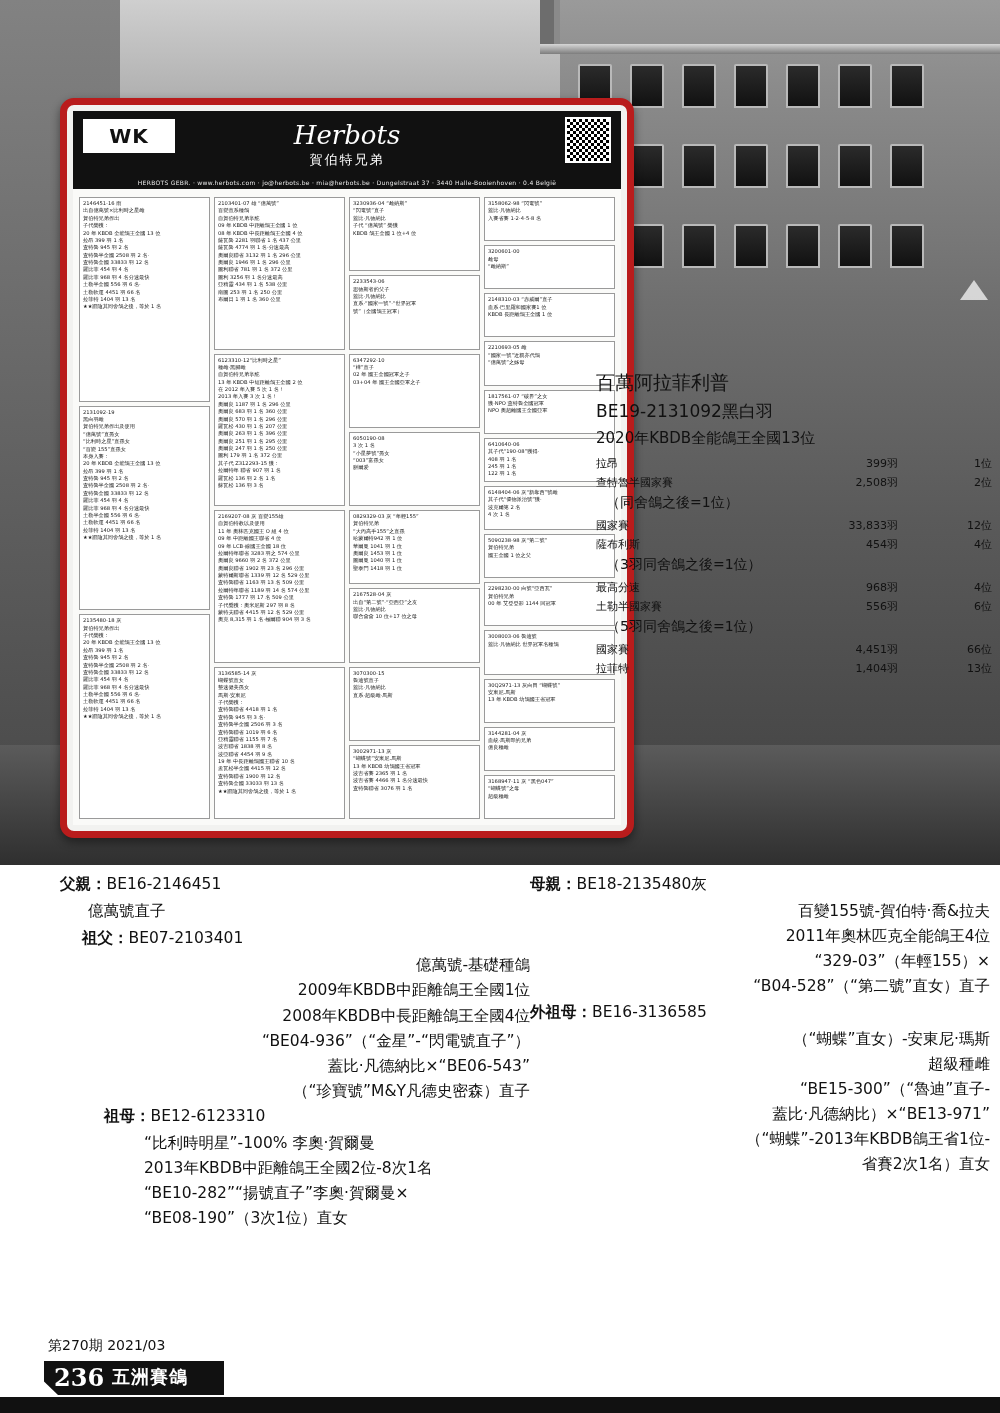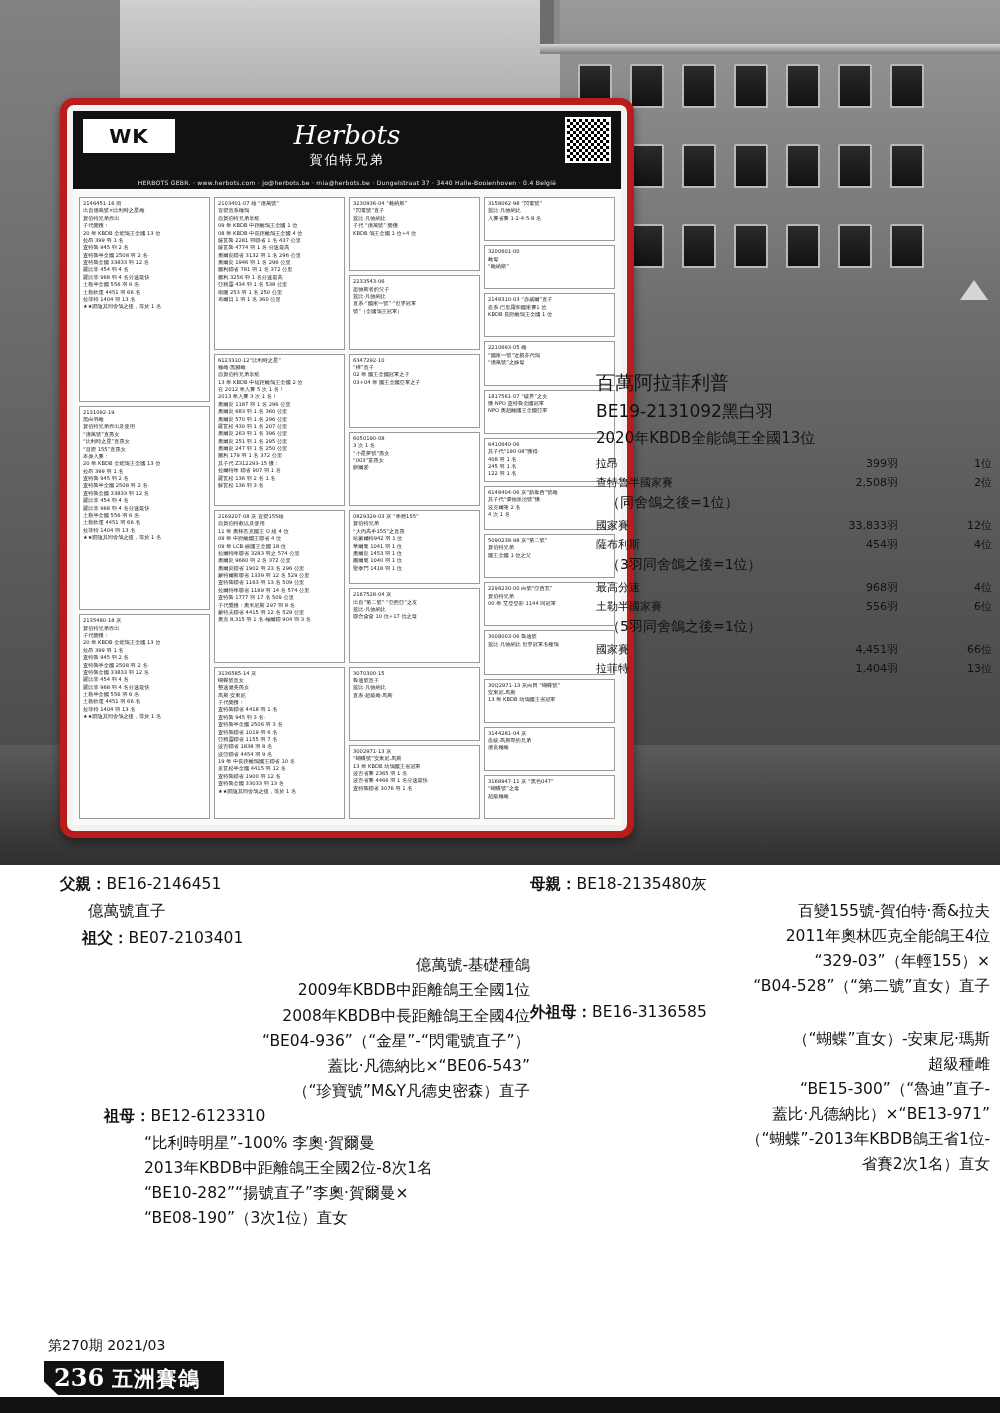--- a/index.html
+++ b/index.html
@@ -145,21 +145,21 @@
     position: absolute; left: 44px; top: 32px; width: 180px; height: 34px;
     background: #111;
     clip-path: polygon(0 0, 100% 0, 100% 100%, 14px 100%, 0 60%);
   }
   .footer .pg {
     position: absolute; left: 54px; top: 34px; color:#fff; font-weight:700;
     font-size: 24px; font-family:"DejaVu Serif","Liberation Serif",serif;
   }
   .footer .mag {
     position: absolute; left: 112px; top: 36px; color:#fff; font-weight:700;
-    font-size: 21px; letter-spacing: 1px;
+    font-size: 18px; letter-spacing: 1px;
   }
   .footer .blackstrip {
     position:absolute; left:0; bottom:0; width:1000px; height:16px; background:#111;
   }
 </style>
 </head>
 <body>
 
 <div class="photo">
   <div class="sky"></div>

